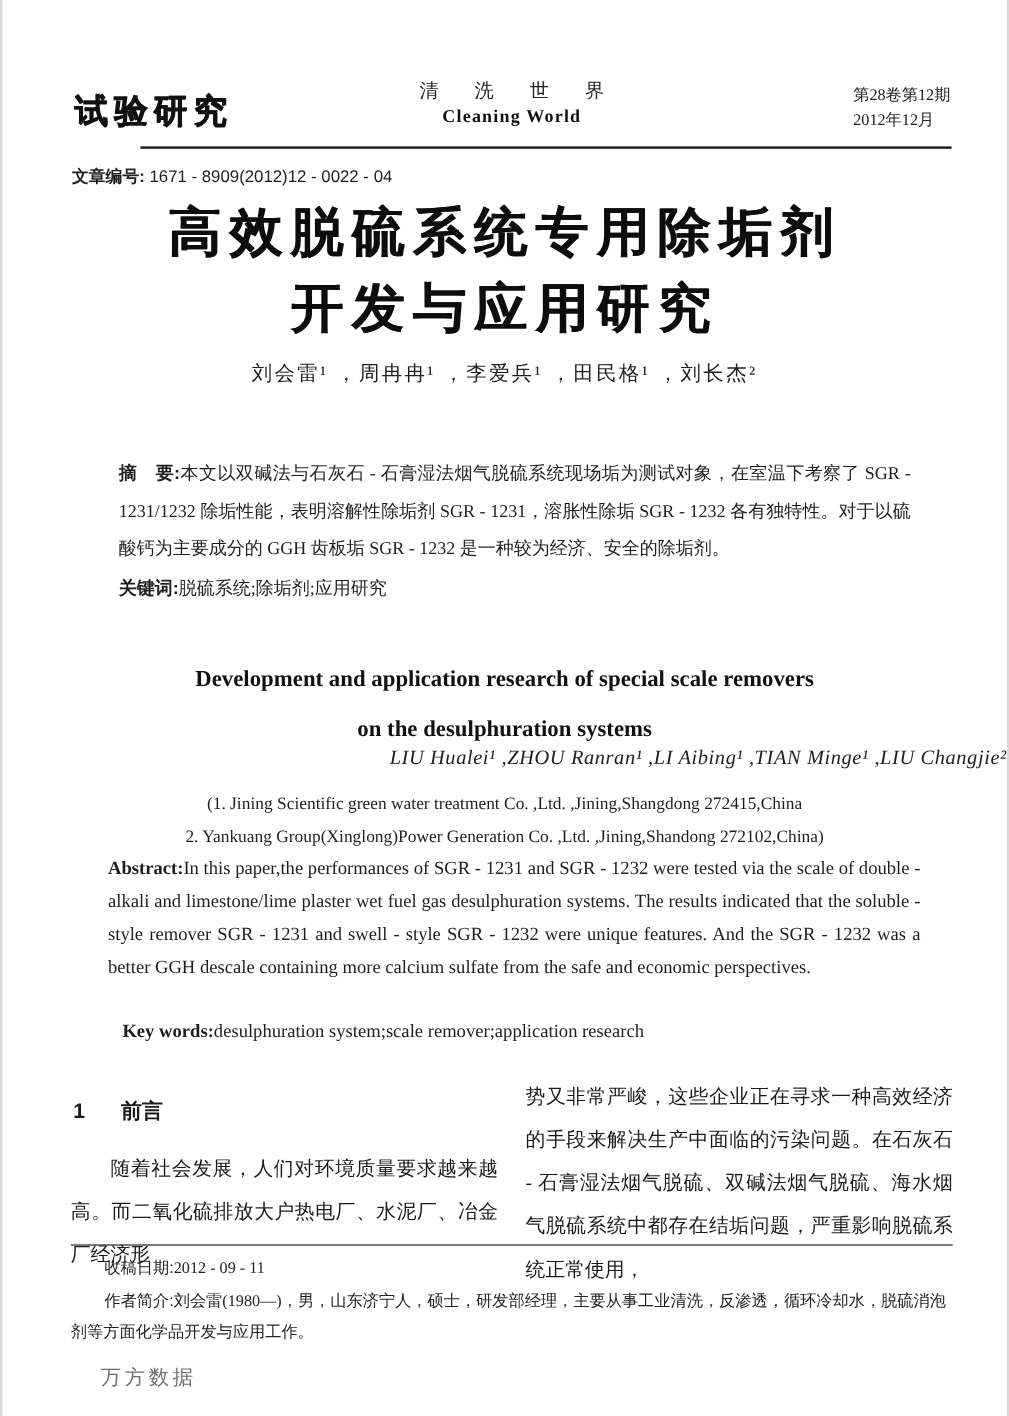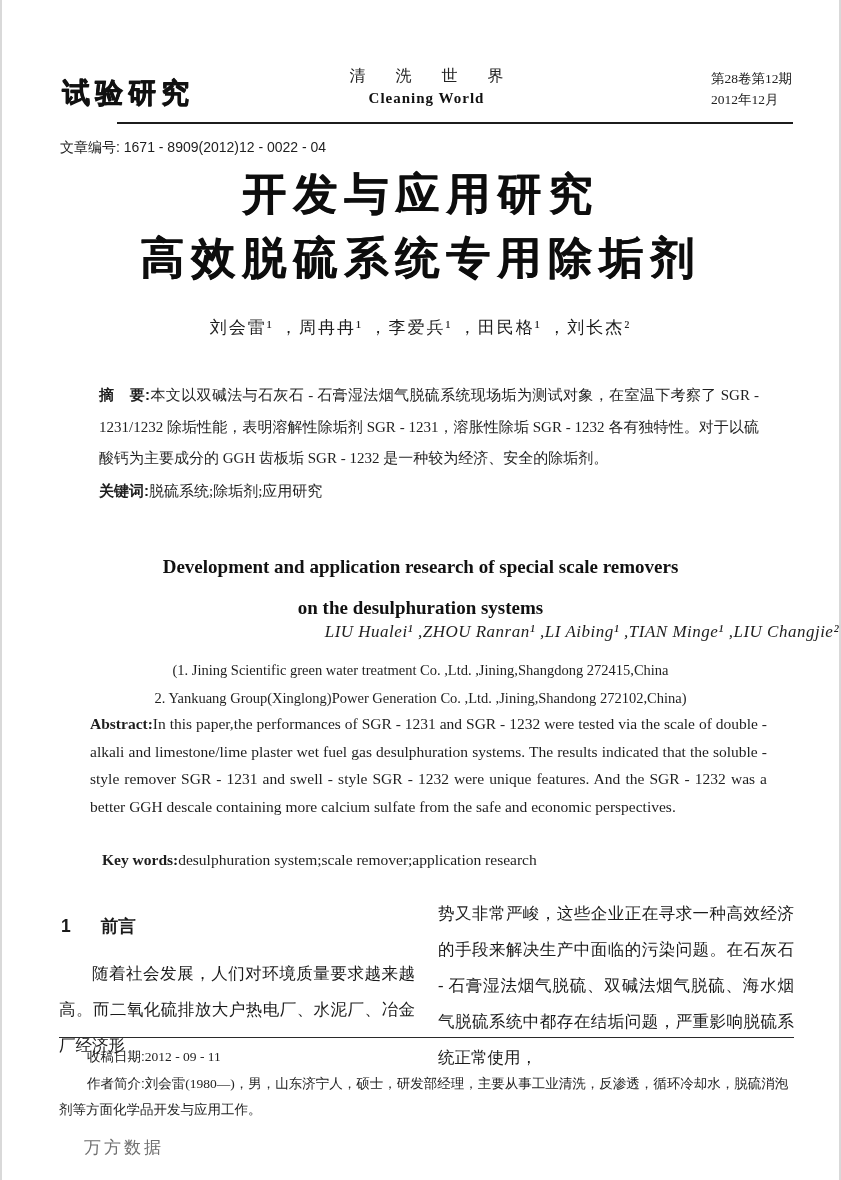--- a/index.html
+++ b/index.html
@@ -17,30 +17,30 @@
     font-size:28px; letter-spacing:5px; color:#111;
     text-shadow:0.6px 0 #111, 0 0.6px #111;
   }
   .journal { position:absolute; left:0; right:0; top:0; text-align:center; }
   .journal-cn { font-size:16px; letter-spacing:13px; color:#222; padding-left:13px; }
   .journal-en { font-size:15px; font-weight:bold; letter-spacing:1px; margin-top:3px; color:#111; }
   .issue { position:absolute; right:2px; top:2px; text-align:left; font-size:13.5px; line-height:21px; color:#222; }
   .header-rule { position:absolute; top:122px; left:115px; width:676px; border-top:2px solid #1c1c1c; }
   
   .article-id { position:absolute; top:139px; left:58px; font-size:14px; font-family:"Liberation Sans", sans-serif; }
-  .article-id .lbl { font-weight:normal; }
+  .article-id .lbl { font-weight:bold; }
   
   .title-cn {
     position:absolute; top:162px; left:0; width:100%; text-align:center;
     font-family:"Liberation Sans", sans-serif; font-weight:bold;
     font-size:44px; line-height:64px; letter-spacing:7px; color:#0d0d0d;
     text-shadow:0.8px 0 #0d0d0d;
   }
   
-  .authors-cn { position:absolute; top:316px; width:100%; text-align:center; font-size:17px; letter-spacing:2px; }
+  .authors-cn { position:absolute; top:300px; width:100%; text-align:center; font-size:17px; letter-spacing:2px; }
   .affil-cn  { position:absolute; top:352px; width:100%; text-align:center; font-size:14.5px; }
   
   .meta-block { position:absolute; top:379px; left:97px; width:660px; font-size:15px; line-height:31.5px; }
   .meta-block .abstract { text-align:justify; }
   .meta-block .lbl { font-weight:bold; font-family:"Liberation Sans", sans-serif; }
   .clc-line { margin-top:1px; }
   .clc-line .pair2 { margin-left:88px; }
   
   .title-en { position:absolute; top:546px; width:100%; text-align:center; font-weight:bold; font-size:19px; line-height:41px; color:#111; }
   .authors-en { position:absolute; top:622px; width:100%; text-align:right; font-style:italic; font-size:17px; letter-spacing:0.5px; }
@@ -79,22 +79,22 @@
     </div>
   </header>
   <div class="header-rule"></div>
 
   <div class="article-id">
     <span class="lbl">文章编号:</span>
     <span>1671 - 8909(2012)12 - 0022 - 04</span>
   </div>
 
   <div class="title-cn">
+    <div>高效脱硫系统专用除垢剂</div>
     <div>开发与应用研究</div>
-    <div>高效脱硫系统专用除垢剂</div>
   </div>
 
   <div class="authors-cn">刘会雷¹ ，周冉冉¹ ，李爱兵¹ ，田民格¹ ，刘长杰²</div>
 
   <div class="meta-block">
     <p class="abstract"><span class="lbl">摘　要:</span><span>本文以双碱法与石灰石 - 石膏湿法烟气脱硫系统现场垢为测试对象，在室温下考察了 SGR - 1231/1232 除垢性能，表明溶解性除垢剂 SGR - 1231，溶胀性除垢 SGR - 1232 各有独特性。对于以硫酸钙为主要成分的 GGH 齿板垢 SGR - 1232 是一种较为经济、安全的除垢剂。</span></p>
     <p class="keywords"><span class="lbl">关键词:</span><span>脱硫系统;除垢剂;应用研究</span></p>
   </div>
 
   <div class="title-en">

